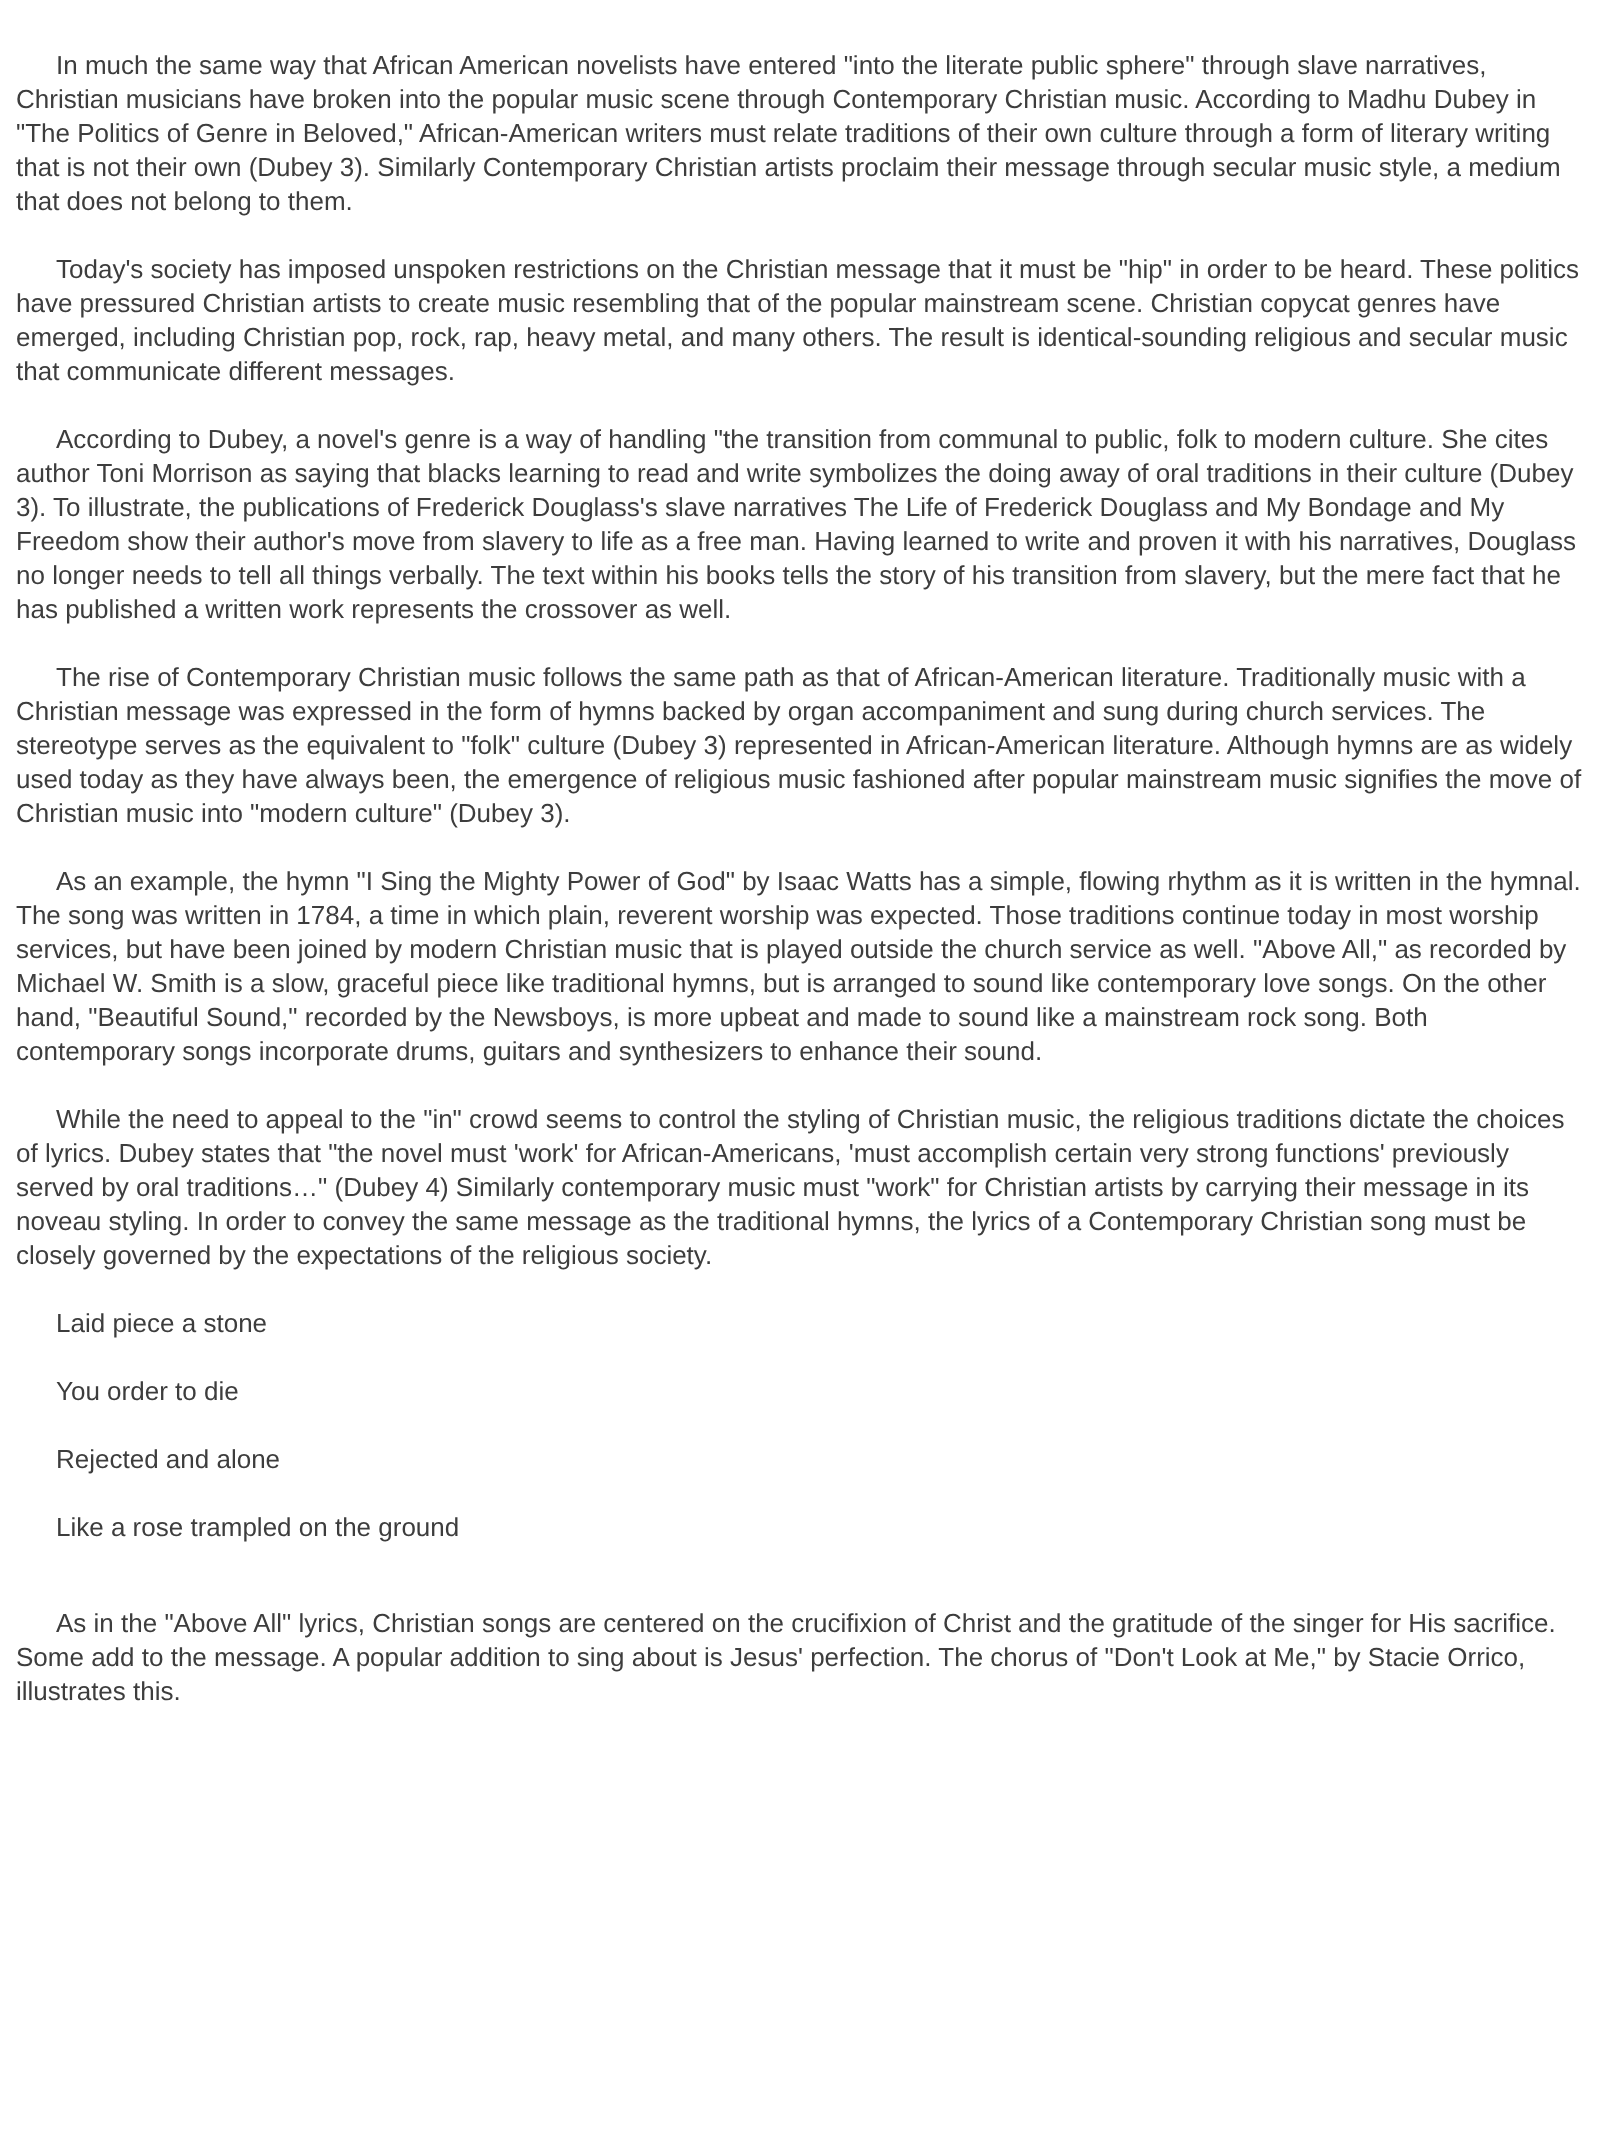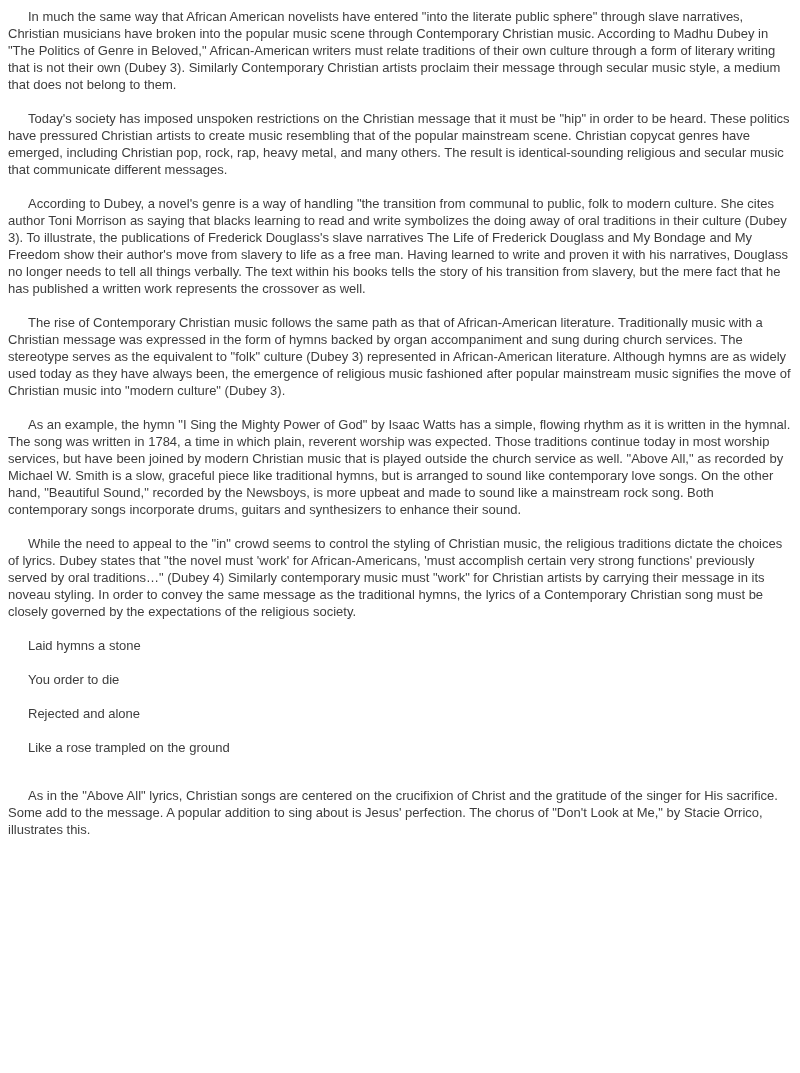--- a/index.html
+++ b/index.html
@@ -11,37 +11,37 @@
     font-family: "Liberation Sans", sans-serif;
     font-size: 13px;
     line-height: 17px;
     color: #3d3d3d;
   }
   .page p {
     margin: 17px 0;
     text-indent: 20px;
   }
   .page p:first-child {
-    margin-top: 0;
+    margin-top: 16px;
   }
   .page p.extra-gap {
     margin-top: 31px;
   }
 </style>
 </head>
 <body>
 
 <div class="page">
   <p>In much the same way that African American novelists have entered "into the literate public sphere" through slave narratives, Christian musicians have broken into the popular music scene through Contemporary Christian music. According to Madhu Dubey in "The Politics of Genre in Beloved," African-American writers must relate traditions of their own culture through a form of literary writing that is not their own (Dubey 3). Similarly Contemporary Christian artists proclaim their message through secular music style, a medium that does not belong to them.</p>
   <p>Today's society has imposed unspoken restrictions on the Christian message that it must be "hip" in order to be heard. These politics have pressured Christian artists to create music resembling that of the popular mainstream scene. Christian copycat genres have emerged, including Christian pop, rock, rap, heavy metal, and many others. The result is identical-sounding religious and secular music that communicate different messages.</p>
   <p>According to Dubey, a novel's genre is a way of handling "the transition from communal to public, folk to modern culture. She cites author Toni Morrison as saying that blacks learning to read and write symbolizes the doing away of oral traditions in their culture (Dubey 3). To illustrate, the publications of Frederick Douglass's slave narratives The Life of Frederick Douglass and My Bondage and My Freedom show their author's move from slavery to life as a free man. Having learned to write and proven it with his narratives, Douglass no longer needs to tell all things verbally. The text within his books tells the story of his transition from slavery, but the mere fact that he has published a written work represents the crossover as well.</p>
   <p>The rise of Contemporary Christian music follows the same path as that of African-American literature. Traditionally music with a Christian message was expressed in the form of hymns backed by organ accompaniment and sung during church services. The stereotype serves as the equivalent to "folk" culture (Dubey 3) represented in African-American literature. Although hymns are as widely used today as they have always been, the emergence of religious music fashioned after popular mainstream music signifies the move of Christian music into "modern culture" (Dubey 3).</p>
   <p>As an example, the hymn "I Sing the Mighty Power of God" by Isaac Watts has a simple, flowing rhythm as it is written in the hymnal. The song was written in 1784, a time in which plain, reverent worship was expected. Those traditions continue today in most worship services, but have been joined by modern Christian music that is played outside the church service as well. "Above All," as recorded by Michael W. Smith is a slow, graceful piece like traditional hymns, but is arranged to sound like contemporary love songs. On the other hand, "Beautiful Sound," recorded by the Newsboys, is more upbeat and made to sound like a mainstream rock song. Both contemporary songs incorporate drums, guitars and synthesizers to enhance their sound.</p>
   <p>While the need to appeal to the "in" crowd seems to control the styling of Christian music, the religious traditions dictate the choices of lyrics. Dubey states that "the novel must 'work' for African-Americans, 'must accomplish certain very strong functions' previously served by oral traditions…" (Dubey 4) Similarly contemporary music must "work" for Christian artists by carrying their message in its noveau styling. In order to convey the same message as the traditional hymns, the lyrics of a Contemporary Christian song must be closely governed by the expectations of the religious society.</p>
 
-  <p>Laid hymns a stone</p>
+  <p>Laid piece a stone</p>
   <p>You order to die</p>
   <p>Rejected and alone</p>
   <p>Like a rose trampled on the ground</p>
 
   <p class="extra-gap">As in the "Above All" lyrics, Christian songs are centered on the crucifixion of Christ and the gratitude of the singer for His sacrifice. Some add to the message. A popular addition to sing about is Jesus' perfection. The chorus of "Don't Look at Me," by Stacie Orrico, illustrates this.</p>
 
 </div>
 
 </body></html>

